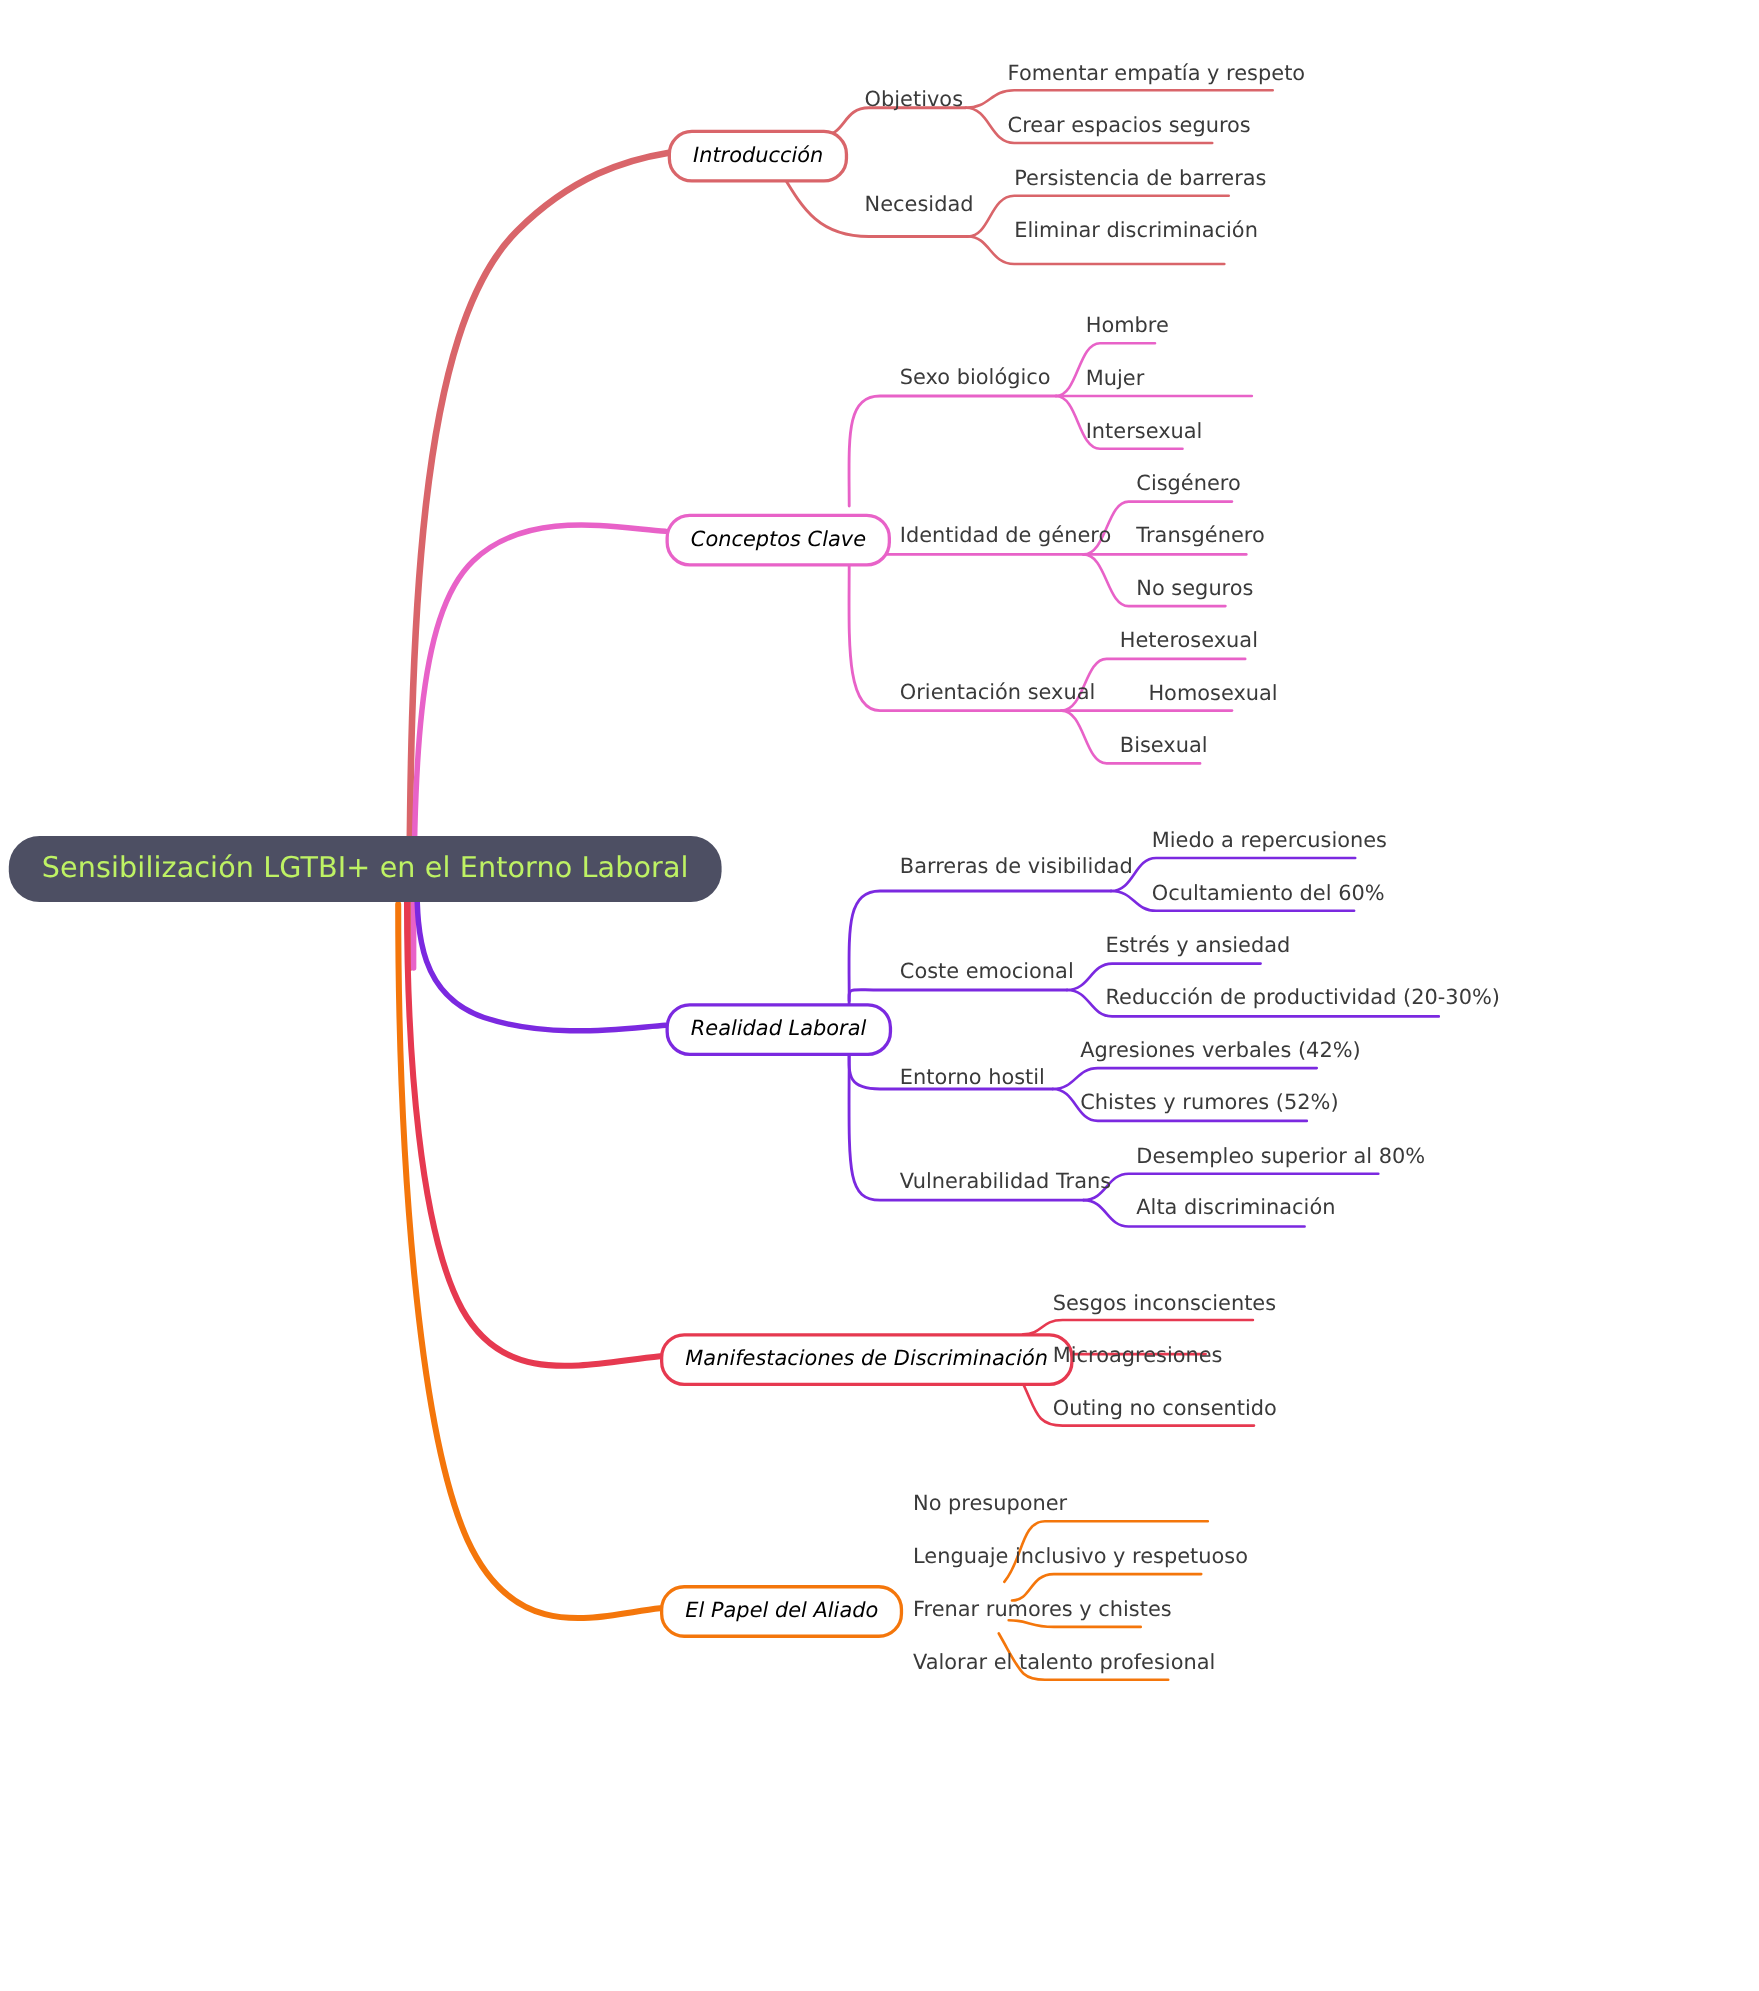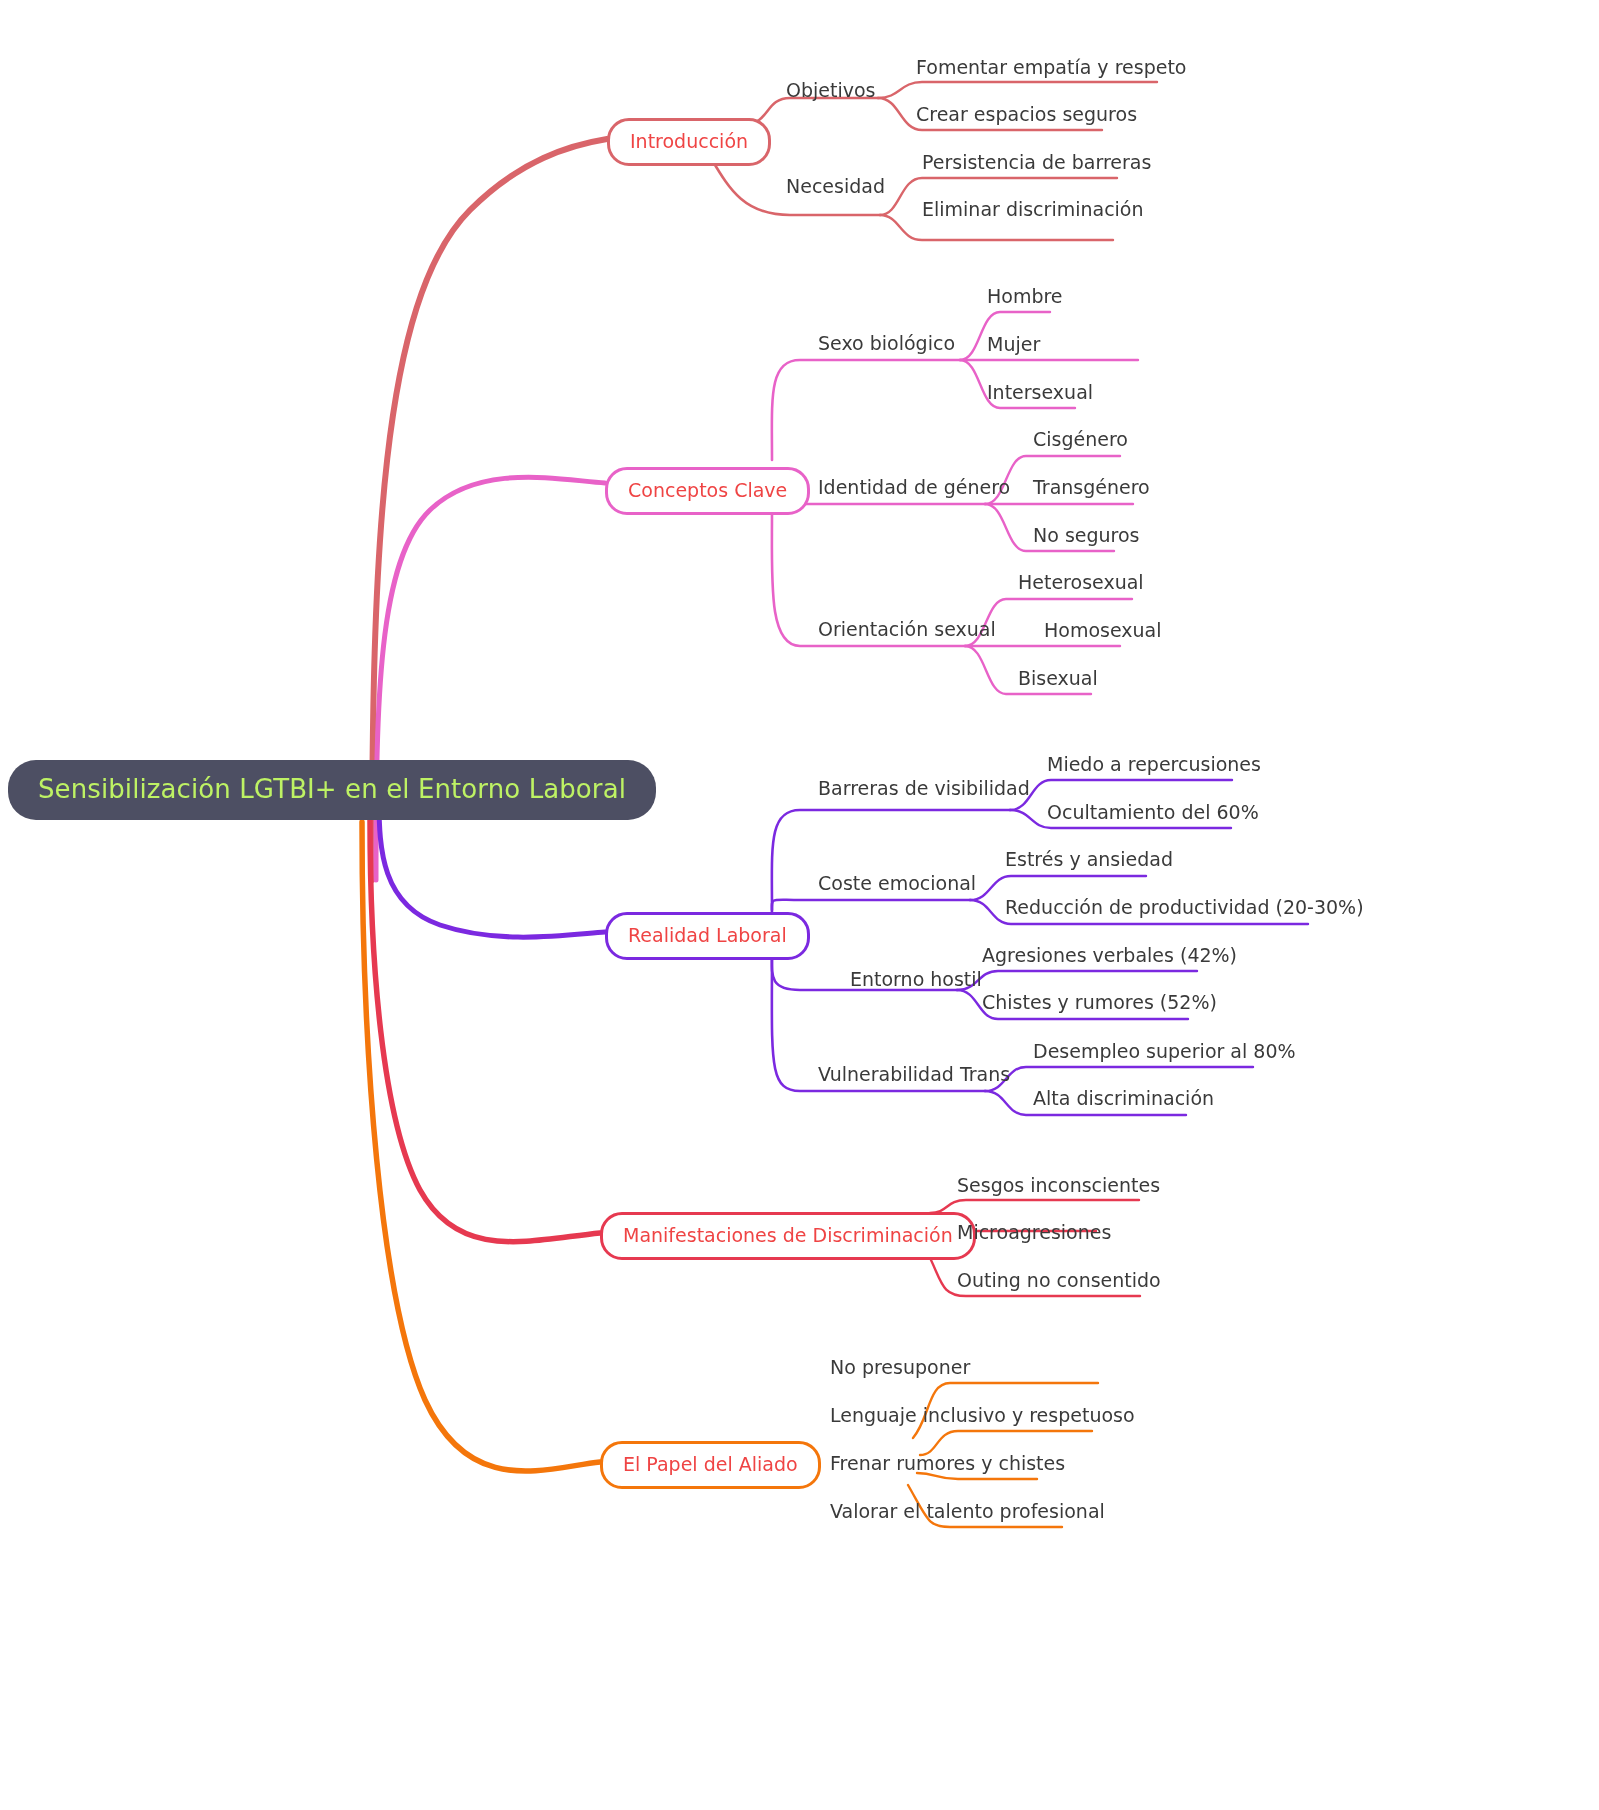--- a/index.html
+++ b/index.html
@@ -42,25 +42,26 @@
     border-radius: 28px;
     padding: 16px 30px 18px 30px;
     font-size: 26px;
     letter-spacing: .1px;
     box-shadow: 0 0 0 0 rgba(0,0,0,0);
   }
 
   
   .branch-node {
     background: #ffffff;
-    color: #ef4444;
+    color: #000000;
     border-radius: 22px;
     border: 3px solid #888;
     padding: 11px 20px 12px 20px;
     font-size: 19px;
+    font-style: italic;
   }
 
   
   .leaf-node {
     color: #3a3a3a;
     font-size: 19px;
     padding: 0;
     background: transparent;
   }
 </style>
@@ -199,21 +200,21 @@
   </div>
   <div class="node leaf-node" style="left:818px; top:874px;">
     <span>Coste emocional</span>
   </div>
   <div class="node leaf-node" style="left:1005px; top:850px;">
     <span>Estrés y ansiedad</span>
   </div>
   <div class="node leaf-node" style="left:1005px; top:898px;text-align:center;">
     <span>Reducción de productividad (20-30%)</span>
   </div>
-  <div class="node leaf-node" style="left:818px; top:970px;margin-left:32px;">
+  <div class="node leaf-node" style="left:818px; top:970px;">
     <span>Entorno hostil</span>
   </div>
   <div class="node leaf-node" style="left:982px; top:946px;">
     <span>Agresiones verbales (42%)</span>
   </div>
   <div class="node leaf-node" style="left:982px; top:993px;">
     <span>Chistes y rumores (52%)</span>
   </div>
   <div class="node leaf-node" style="left:818px; top:1065px;">
     <span>Vulnerabilidad Trans</span>

